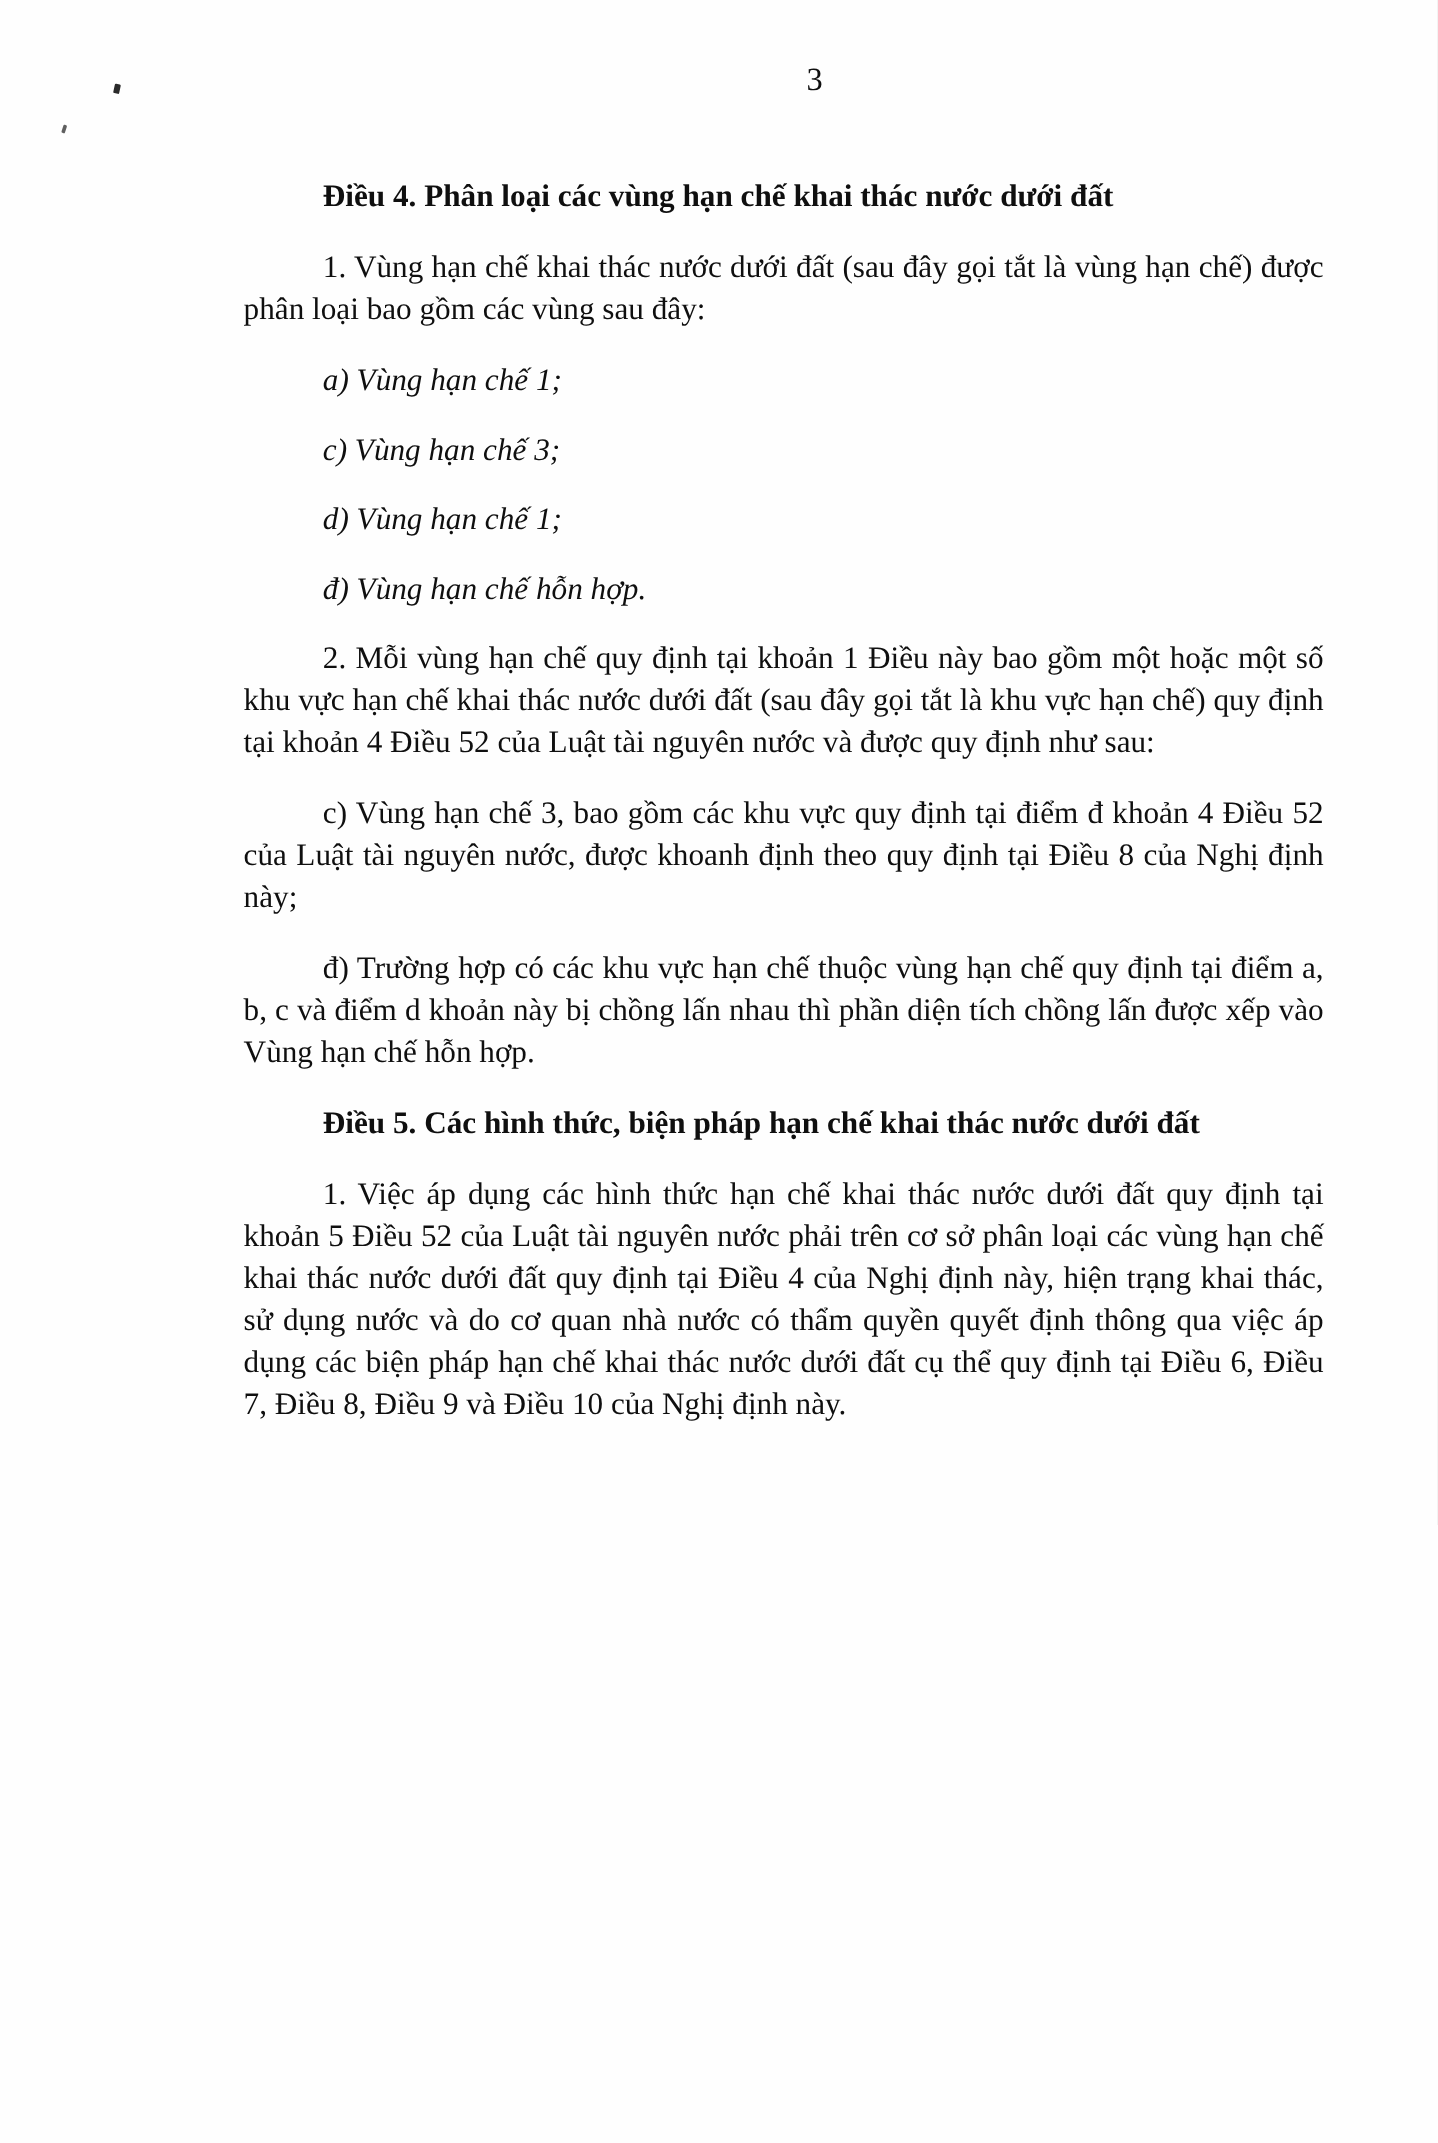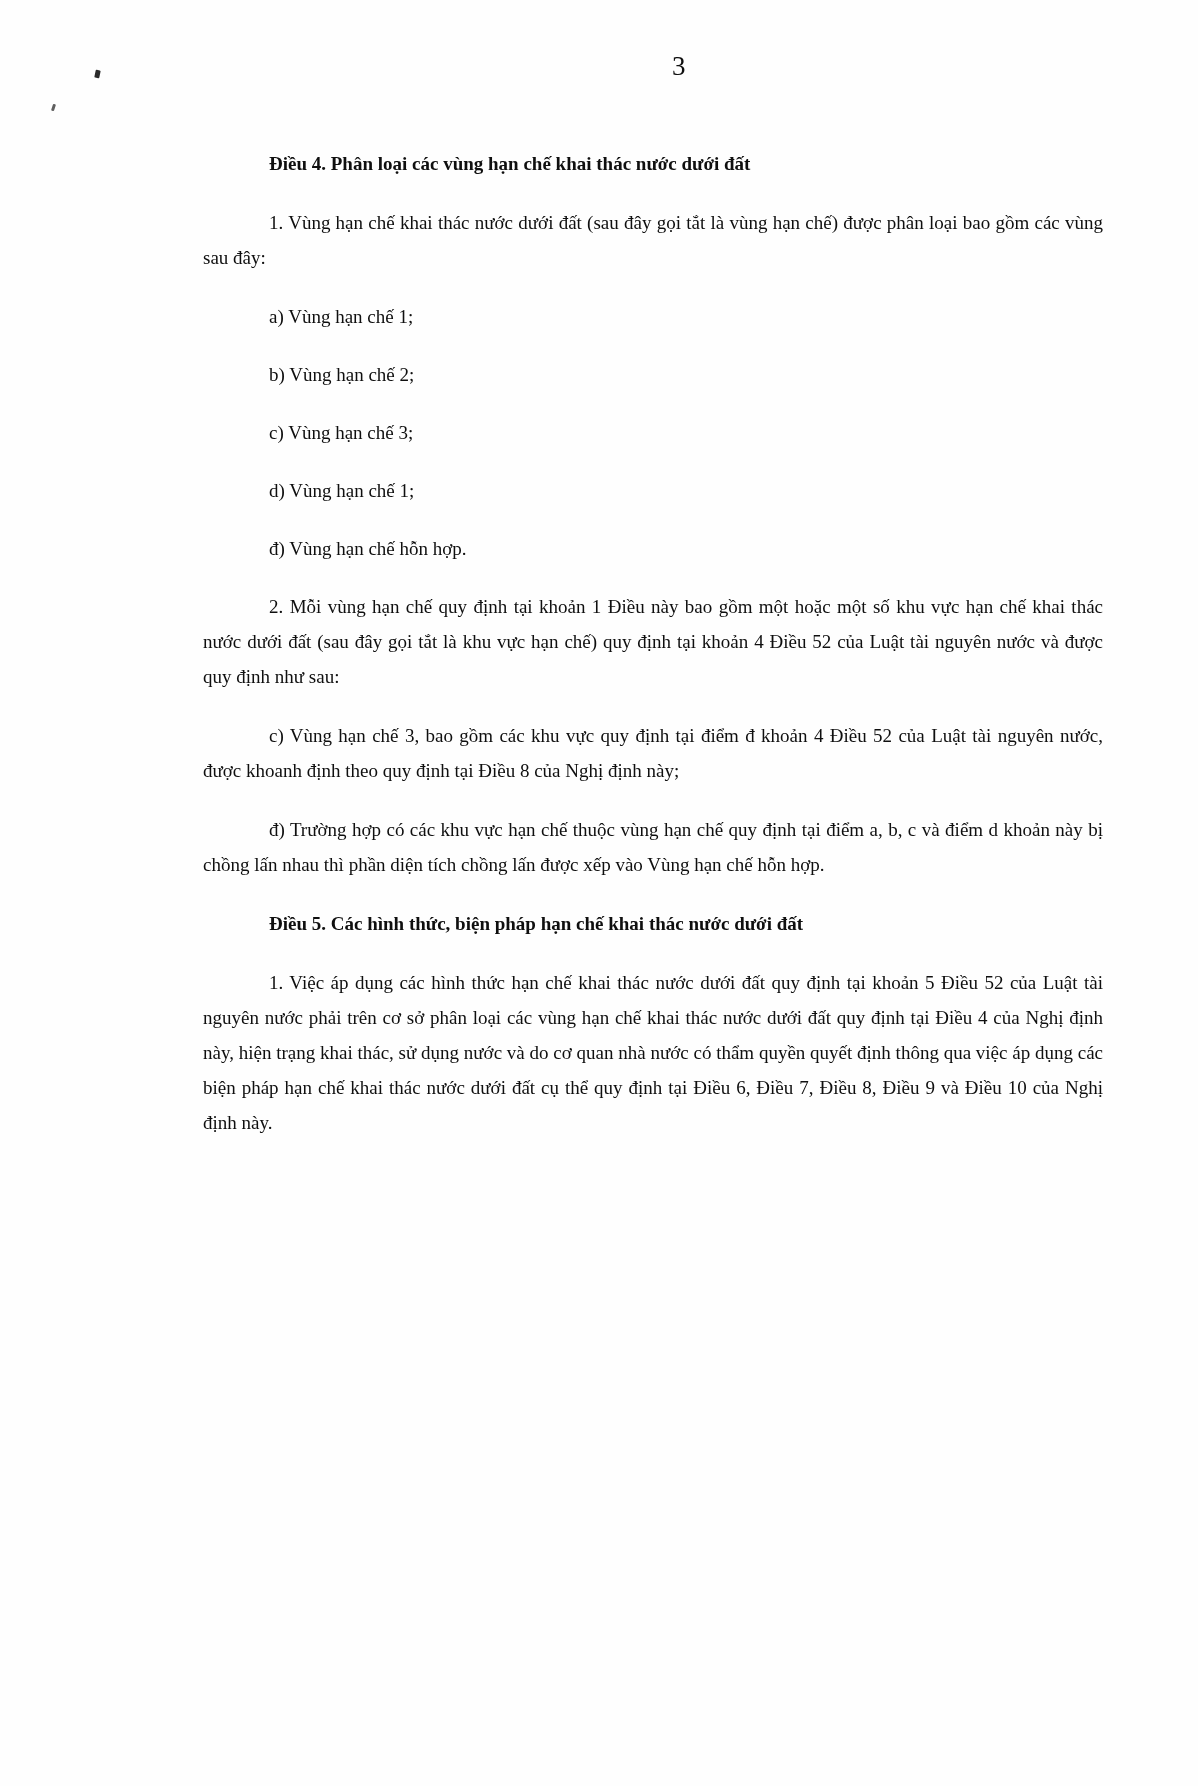--- a/index.html
+++ b/index.html
@@ -38,57 +38,57 @@
     top: 104px; left: 52px;
     width: 3px; height: 7px;
     transform: rotate(18deg);
     opacity: .75;
   }
   .content {
     position: absolute;
     top: 146px;
     left: 203px;
     width: 900px;
-    font-size: 19px;
+    font-size: 26px;
     line-height: 35px;
   }
   .doc-heading {
     font-weight: bold;
     text-indent: 66px;
     white-space: nowrap;
     margin: 0 0 24px 0;
   }
   .doc-para {
     text-align: justify;
     text-indent: 66px;
     margin: 6px 0 24px 0;
   }
   .zone-item {
     text-indent: 66px;
     margin: 0 0 23px 0;
+    font-style: italic;
   }
 </style>
 </head>
 <body>
 
 <div class="page">
 
   <div class="page-number">3</div>
 
   <span class="scan-speck speck-1"></span>
   <span class="scan-speck speck-2"></span>
 
   <div class="content">
 
     <div class="doc-heading">Điều 4. Phân loại các vùng hạn chế khai thác nước dưới đất</div>
 
     <p class="doc-para">1. Vùng hạn chế khai thác nước dưới đất (sau đây gọi tắt là vùng hạn chế) được phân loại bao gồm các vùng sau đây:</p>
 
     <p class="zone-item">a) Vùng hạn chế 1;</p>
-    <p class="zone-item">b) Vùng hạn chế 2;</p>
     <p class="zone-item">c) Vùng hạn chế 3;</p>
     <p class="zone-item">d) Vùng hạn chế 1;</p>
     <p class="zone-item">đ) Vùng hạn chế hỗn hợp.</p>
 
     <p class="doc-para">2. Mỗi vùng hạn chế quy định tại khoản 1 Điều này bao gồm một hoặc một số khu vực hạn chế khai thác nước dưới đất (sau đây gọi tắt là khu vực hạn chế) quy định tại khoản 4 Điều 52 của Luật tài nguyên nước và được quy định như sau:</p>
 
     <p class="doc-para">c) Vùng hạn chế 3, bao gồm các khu vực quy định tại điểm đ khoản 4 Điều 52 của Luật tài nguyên nước, được khoanh định theo quy định tại Điều 8 của Nghị định này;</p>
     <p class="doc-para">đ) Trường hợp có các khu vực hạn chế thuộc vùng hạn chế quy định tại điểm a, b, c và điểm d khoản này bị chồng lấn nhau thì phần diện tích chồng lấn được xếp vào Vùng hạn chế hỗn hợp.</p>
 
     <div class="doc-heading">Điều 5. Các hình thức, biện pháp hạn chế khai thác nước dưới đất</div>

